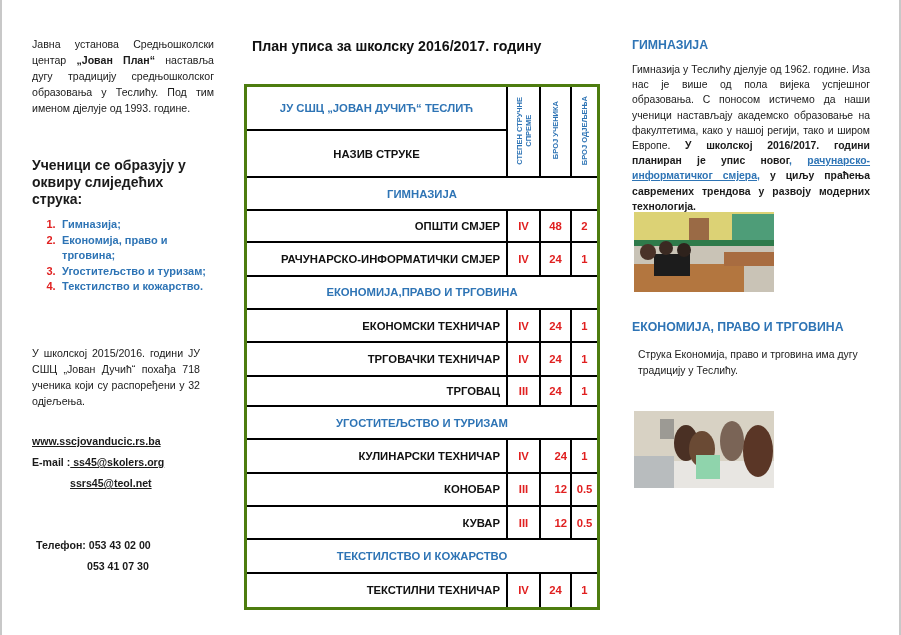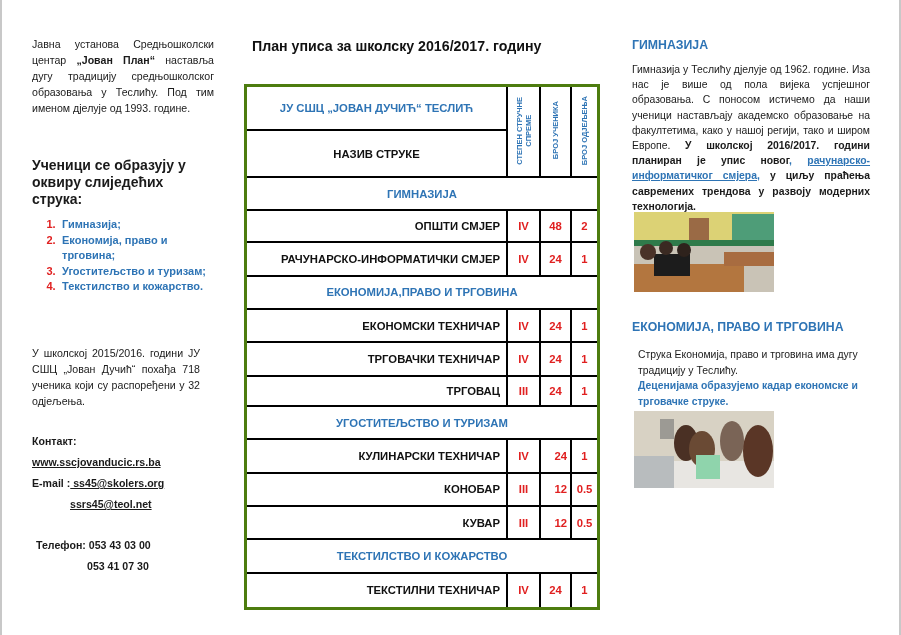--- a/index.html
+++ b/index.html
@@ -91,28 +91,27 @@
       </li>
     <li>
         <span class="num">4.</span>
         <span>Текстилство и кожарство.</span>
       </li>
   </ol>
 
   <p id="stats" class="justify">У школској 2015/2016. години ЈУ СШЦ „Јован Дучић“ похађа 718 ученика који су распоређени у 32 одјељења.</p>
 
   <div id="contact">
-    <div class="line">Контакт:</div>
     <div class="line"><u>www.sscjovanducic.rs.ba</u></div>
     <div class="line"><span>E-mail :</span><u> ss45@skolers.org</u></div>
     <div class="line" style="padding-left:38px;"><u>ssrs45@teol.net</u></div>
   </div>
 
   <div id="phones">
-    <div class="line"><span>Телефон:</span> <span>053 43 03 00</span></div>
+    <div class="line"><span>Телефон:</span> <span>053 43 02 00</span></div>
     <div class="line" style="padding-left:51px;"><span>053 41 07 30</span></div>
   </div>
 </div>
 
 <div id="title" class="col">План уписа за школску 2016/2017. годину</div>
 
 <div id="tbl">
   <table>
     <colgroup>
       <col style="width:260px">
@@ -218,21 +217,21 @@
       <rect x="0" y="52" width="110" height="28" fill="#b3763f"></rect>
       <rect x="90" y="40" width="50" height="14" fill="#a86c40"></rect>
       <rect x="20" y="42" width="36" height="22" fill="#1c1c1c"></rect>
       <circle cx="14" cy="40" r="8" fill="#4a3228"></circle>
       <circle cx="32" cy="36" r="7" fill="#3a2a22"></circle>
       <circle cx="50" cy="38" r="7" fill="#2e221c"></circle>
     </svg>
   </div>
 
   <div id="ecoHead" class="rhead">ЕКОНОМИЈА, ПРАВО И ТРГОВИНА</div>
-  <p id="ecoText"><span>Струка  Економија, право и трговина  има дугу традицију  у  Теслићу.</span><br><span class="blue">Деценијама образујемо кадар економске и трговачке струке.</span></p>
+  <p id="ecoText"><span>Струка  Економија, право и трговина  има дугу традицију  у  Теслићу.</span><br></p>
   <div id="photo2" class="photo">
     <svg width="140" height="77" viewBox="0 0 140 77">
       <rect x="0" y="0" width="140" height="77" fill="#d8d2c4"></rect>
       <rect x="0" y="50" width="140" height="27" fill="#e8e6e2"></rect>
       <rect x="0" y="45" width="40" height="32" fill="#b8bcbe"></rect>
       <ellipse cx="52" cy="32" rx="12" ry="18" fill="#4a3024"></ellipse>
       <ellipse cx="68" cy="38" rx="13" ry="18" fill="#6a4a34"></ellipse>
       <rect x="62" y="44" width="24" height="24" fill="#8fd4ac"></rect>
       <ellipse cx="98" cy="30" rx="12" ry="20" fill="#7a6456"></ellipse>
       <ellipse cx="124" cy="40" rx="15" ry="26" fill="#5a3626"></ellipse>

